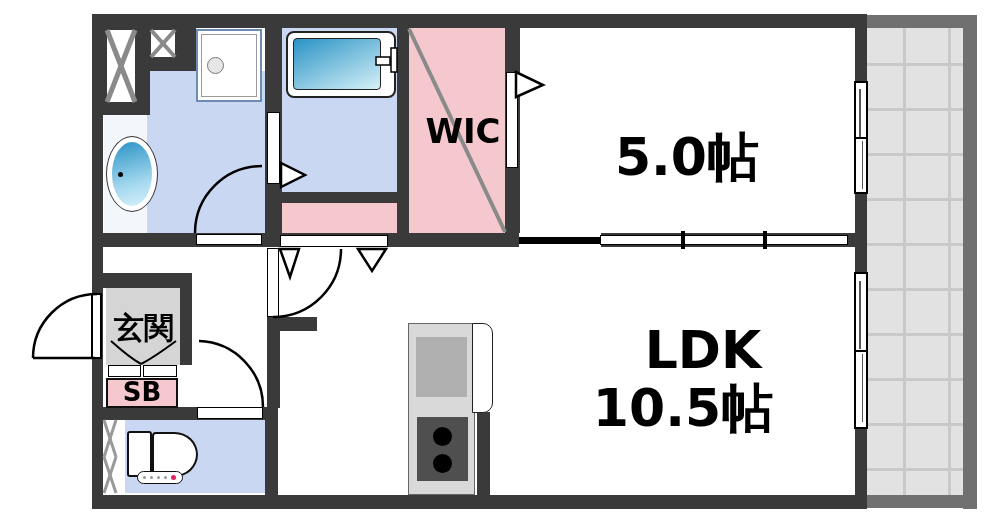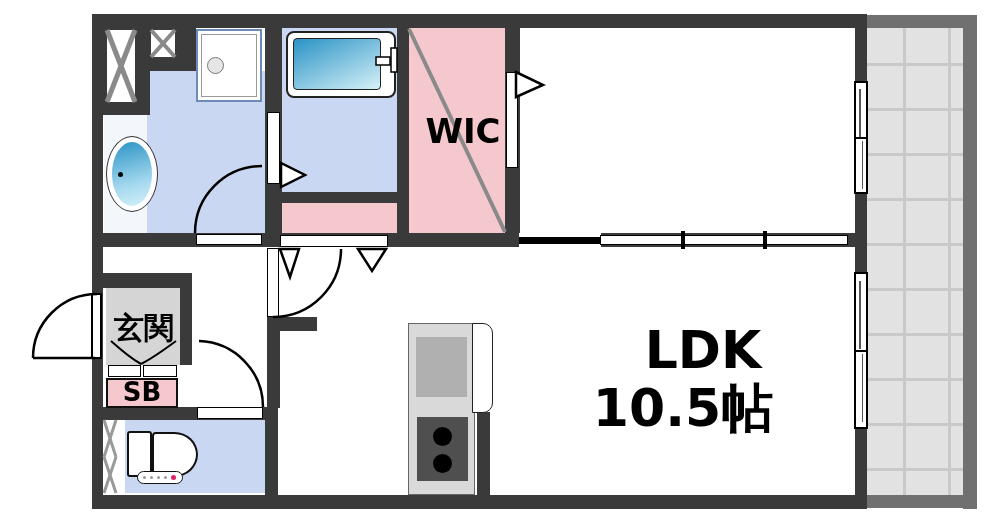--- a/index.html
+++ b/index.html
@@ -156,19 +156,20 @@
 
     <polygon points="281,163 281,187 305,175" fill="#fff" stroke="#000" stroke-width="2.5"></polygon>
     <polygon points="516,72 516,97 543,85" fill="#fff" stroke="#000" stroke-width="2.5"></polygon>
     <polygon points="280,249 299,249 290,277" fill="#fff" stroke="#000" stroke-width="2.5"></polygon>
     <polygon points="358,249 386,249 372,271" fill="#fff" stroke="#000" stroke-width="2.5"></polygon>
 
     <rect x="376" y="57" width="14" height="8" fill="#fff" stroke="#000" stroke-width="1.5"></rect>
     <rect x="391" y="48" width="6" height="24" fill="#fff" stroke="#000" stroke-width="1.5"></rect>
   </svg>
 
+  <div class="abs lbl" style="left:555px;top:128px;width:264px;height:58px;line-height:58px;font-size:52px;">5.0帖</div>
   <div class="abs lbl" style="left:571px;top:322px;width:264px;height:56px;line-height:56px;font-size:52px;">LDK</div>
   <div class="abs lbl" style="left:551px;top:380px;width:264px;height:56px;line-height:56px;font-size:52px;">10.5帖</div>
   <div class="abs lbl" style="left:397px;top:111px;width:120px;height:40px;line-height:40px;font-size:34px;margin-left:6px;">WIC</div>
   <div class="abs lbl" style="left:104px;top:310px;width:80px;height:36px;line-height:36px;font-size:30px;">玄関</div>
   <div class="abs lbl" style="left:106px;top:378px;width:72px;height:30px;line-height:28px;font-size:26px;">SB</div>
 
 </div>
 
 </body></html>

